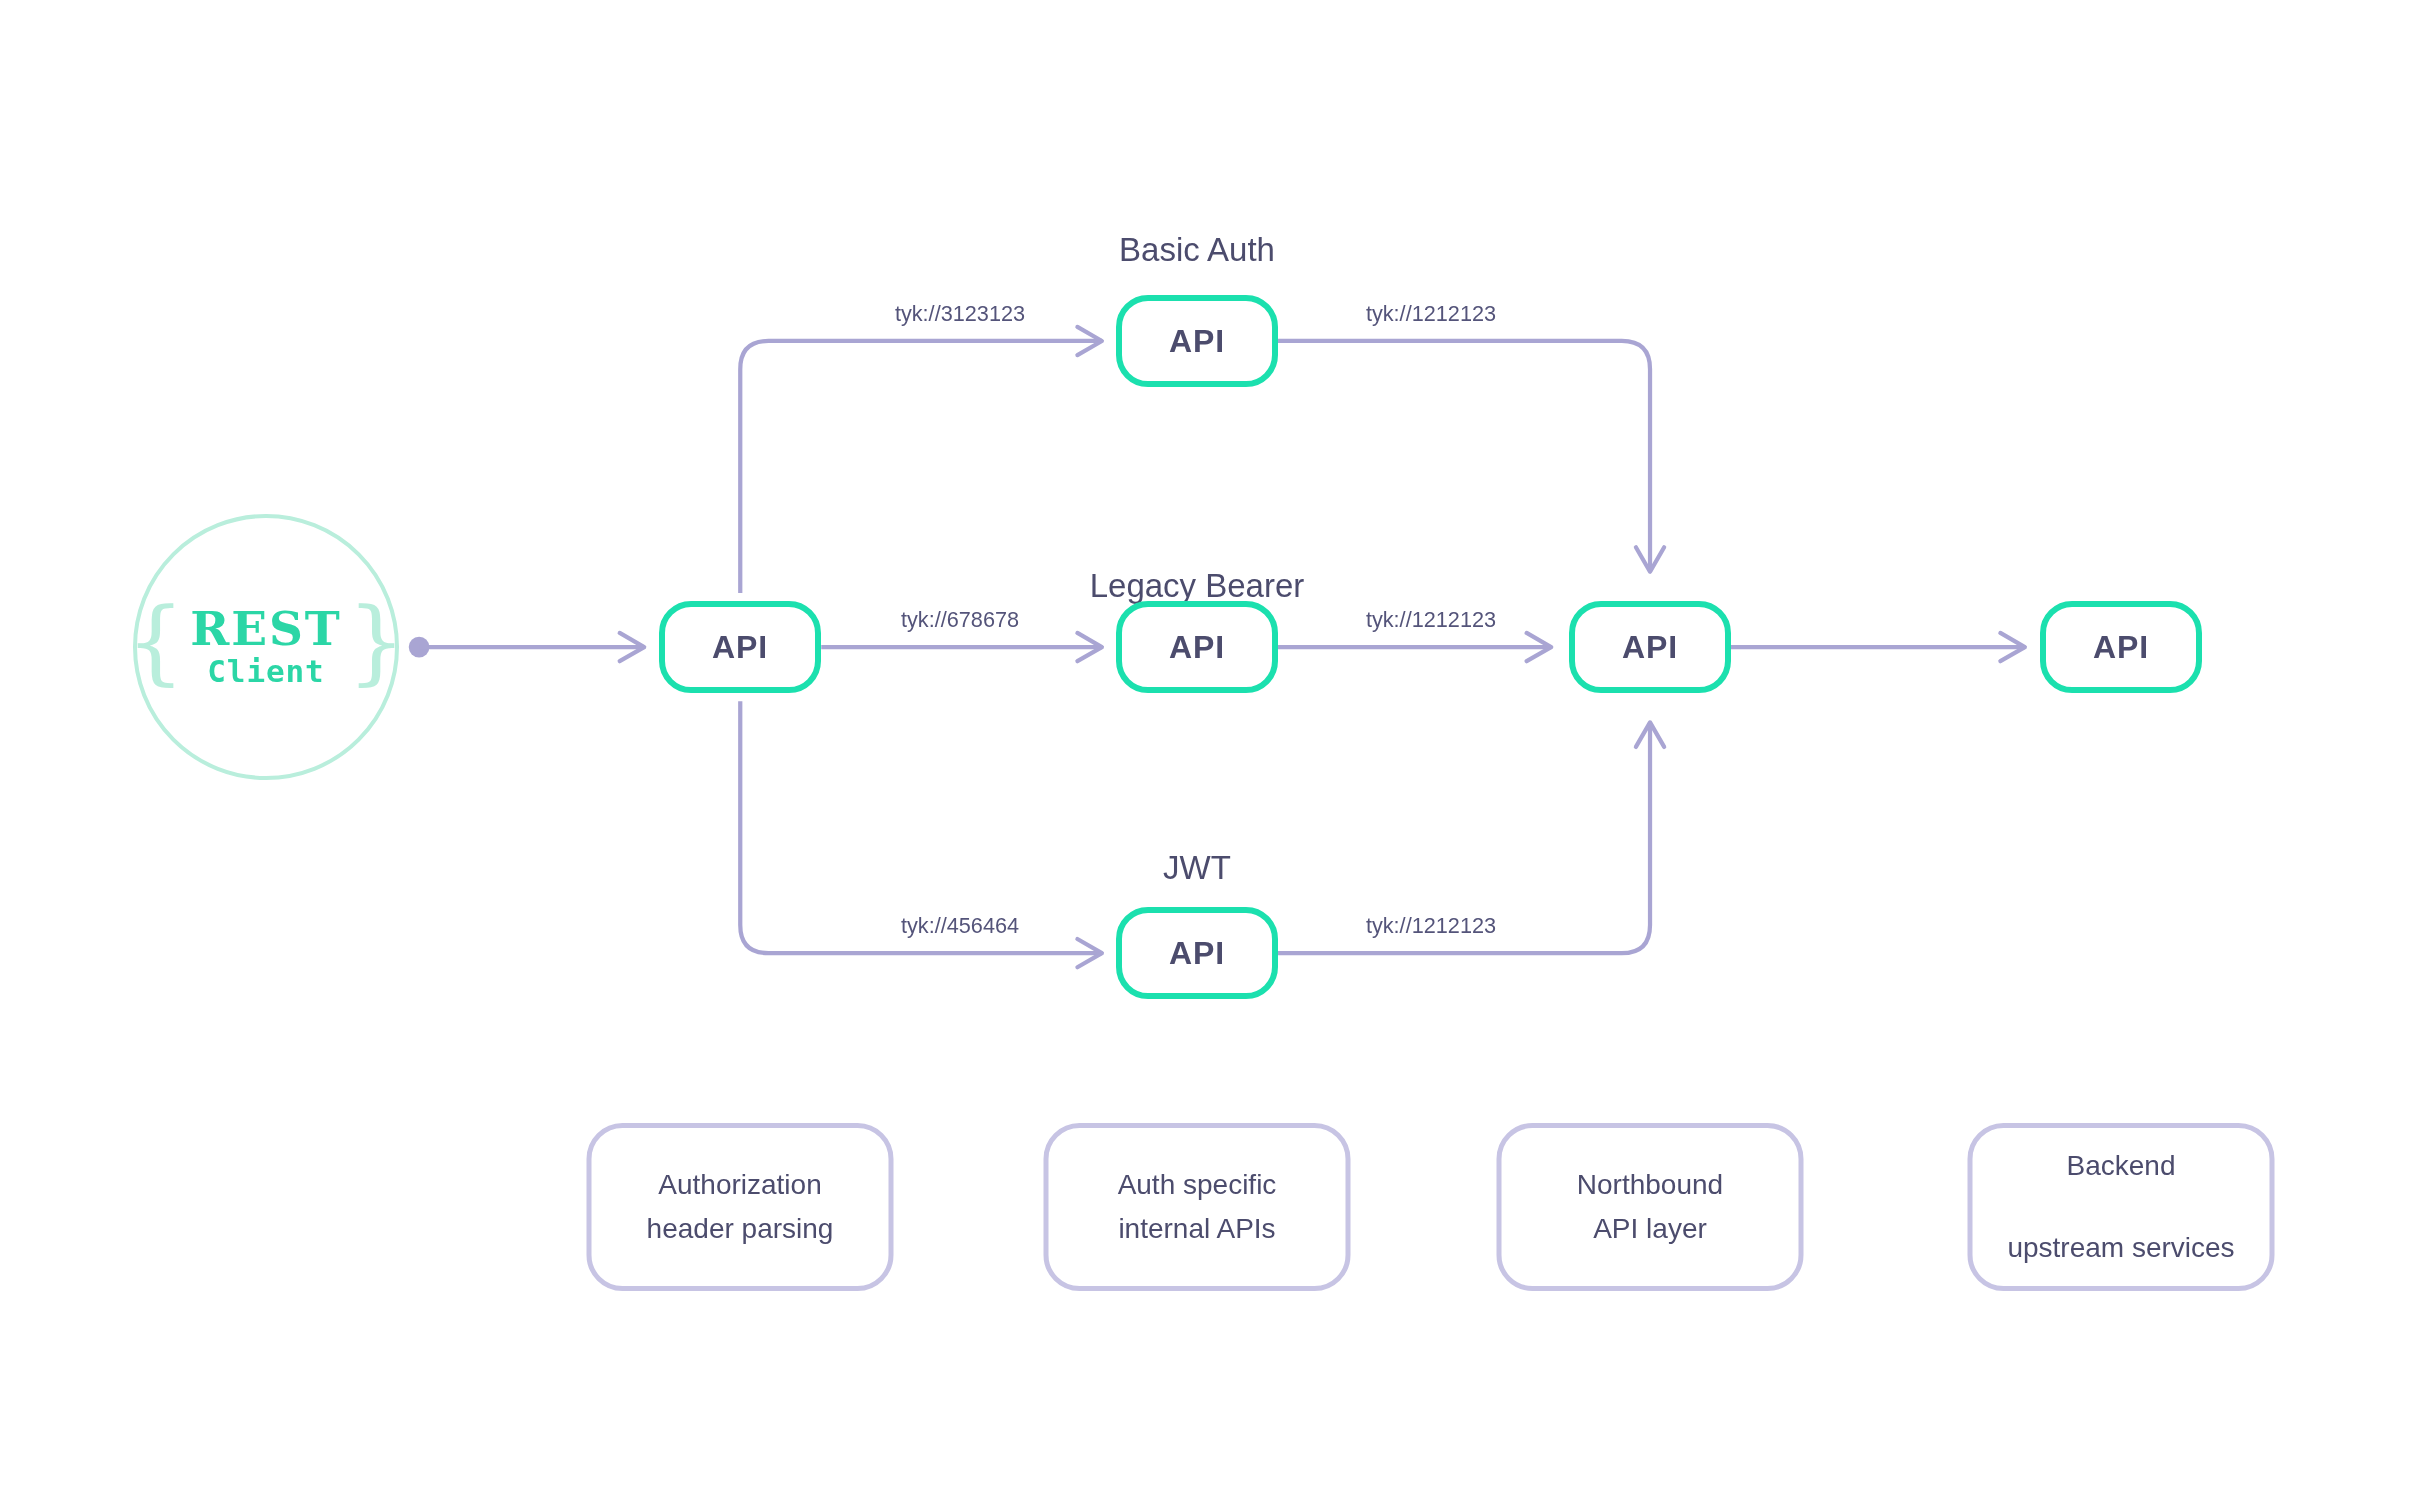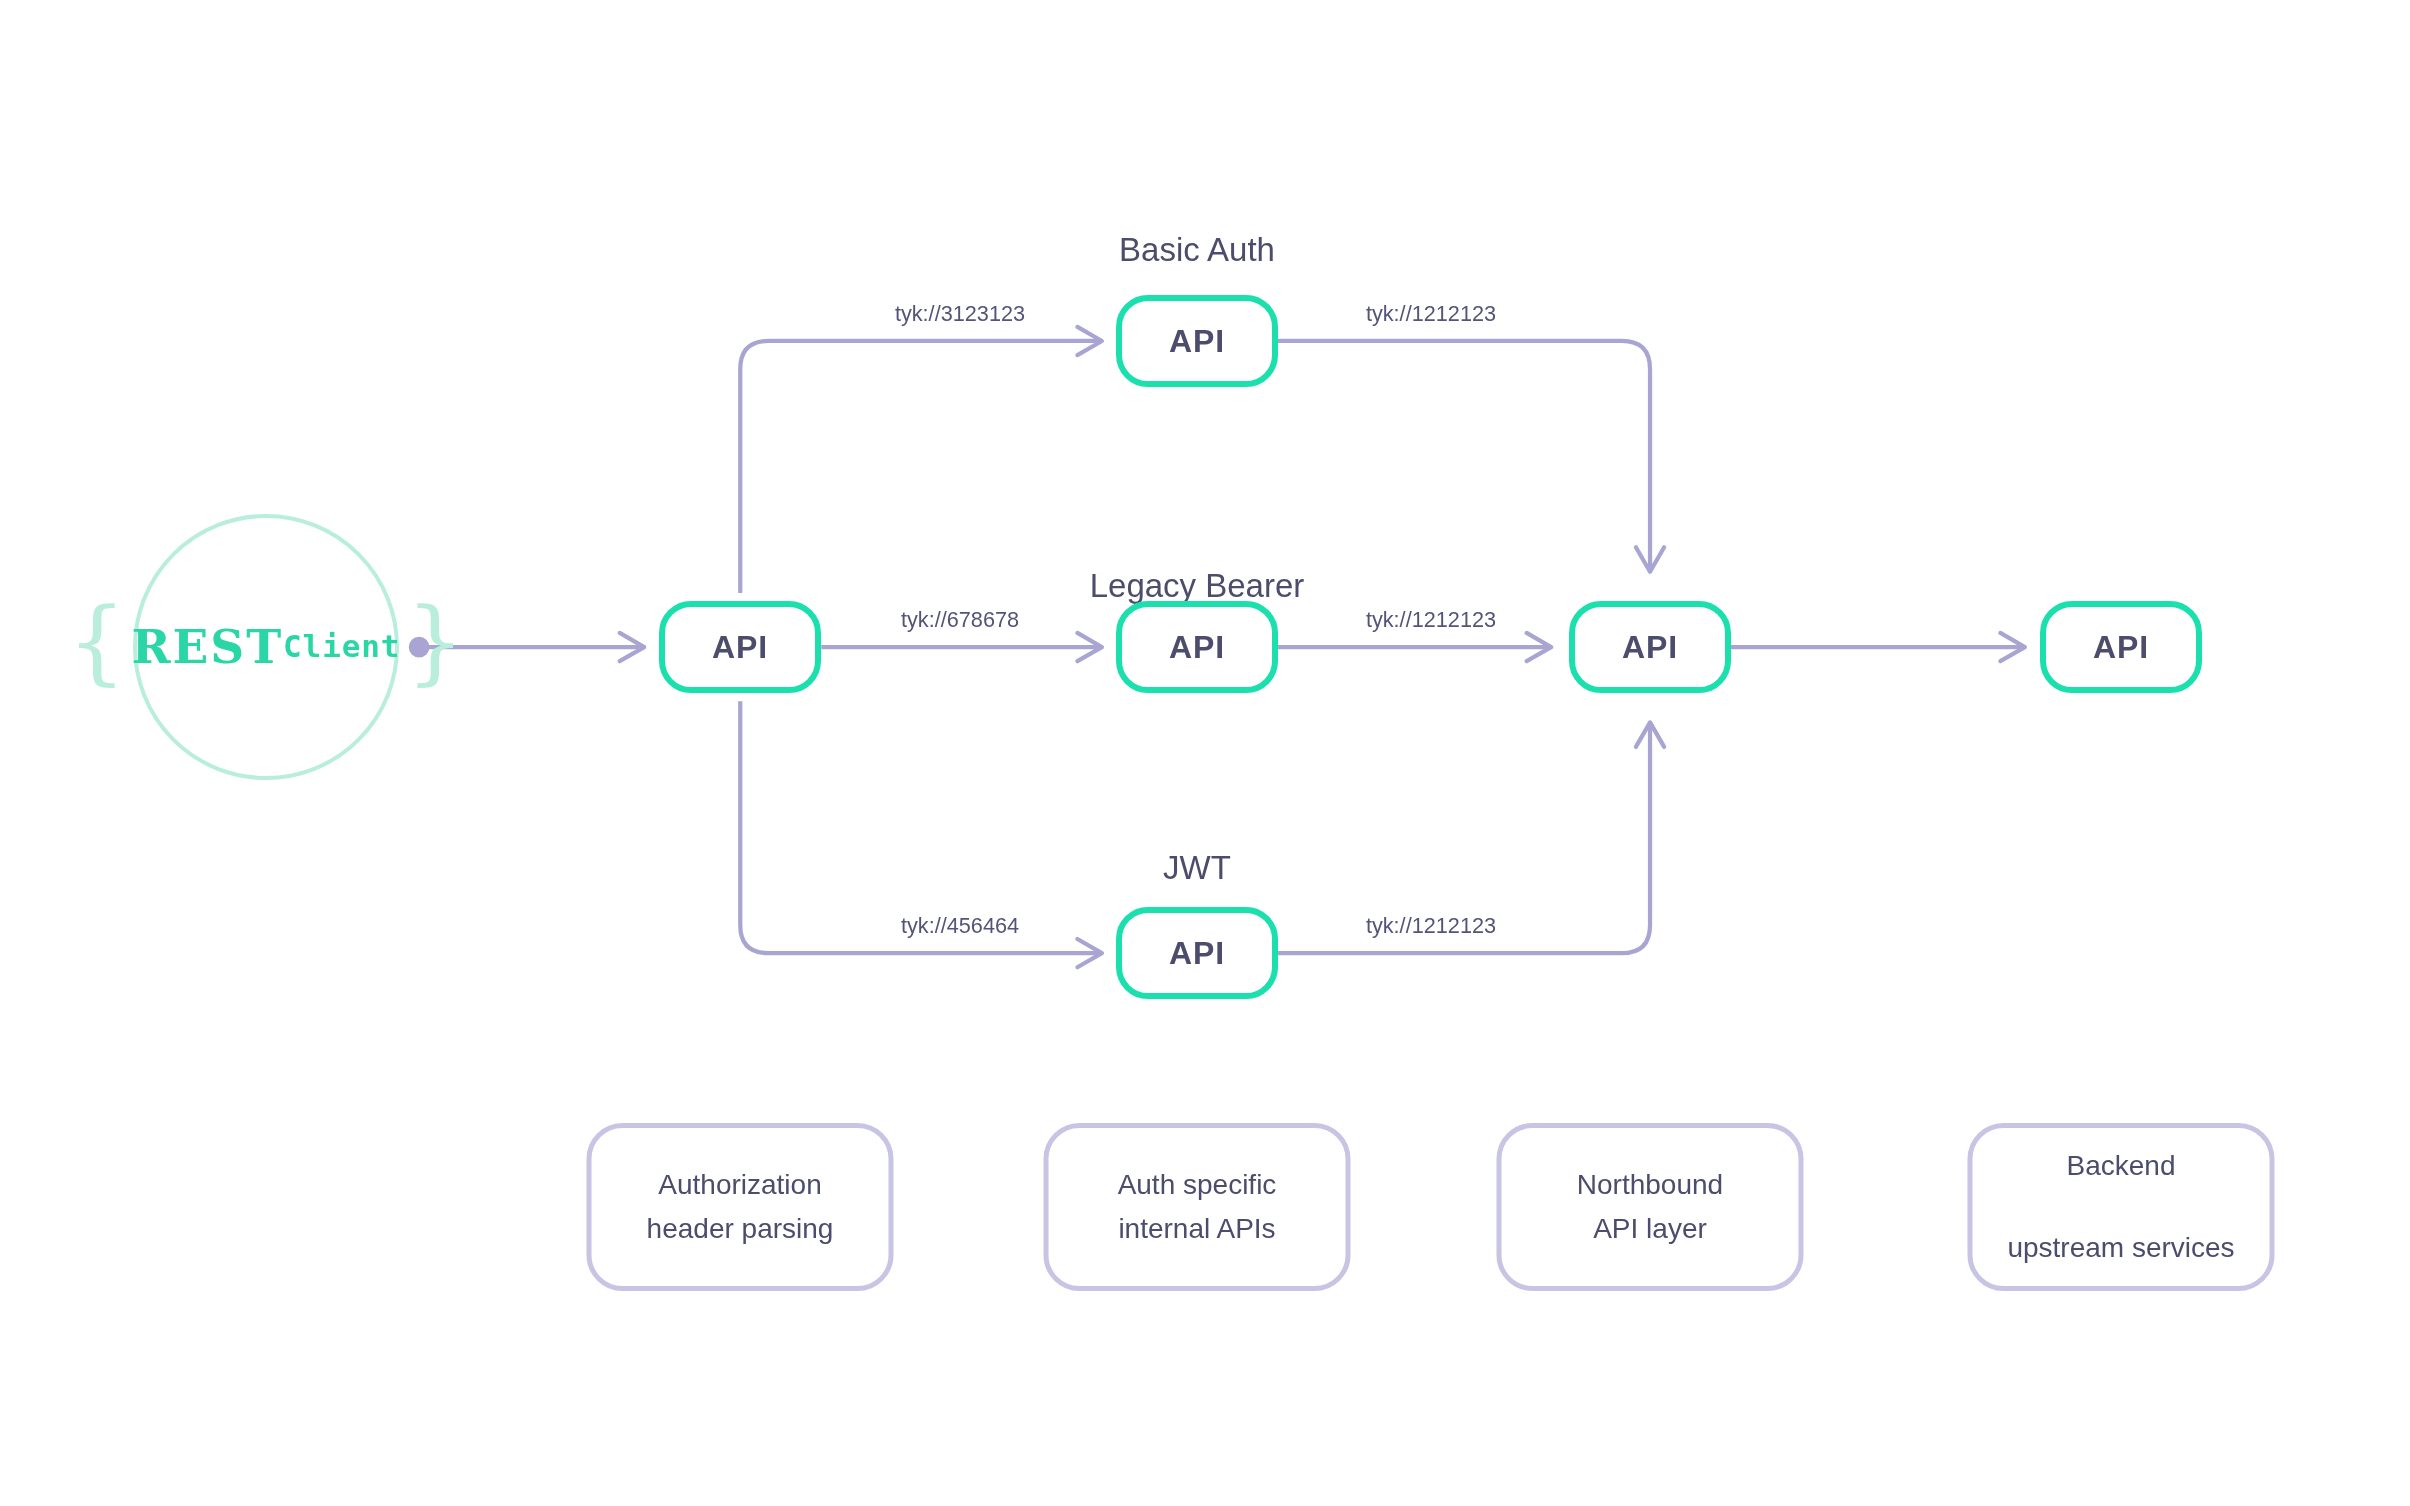--- a/index.html
+++ b/index.html
@@ -94,21 +94,21 @@
     z-index:2;
   }
   .client-circle .brace{
     font-family:"DejaVu Serif", serif;
     font-size:92px;
     font-weight:400;
     color:var(--mint);
     line-height:1;
     padding-bottom:9.4px;
   }
-  .client-text{display:flex;flex-direction:row;align-items:center;}
+  .client-text{display:flex;flex-direction:column;align-items:center;}
   .client-text .logo-title{
     font-family:"DejaVu Serif", serif;
     font-size:47px;
     font-weight:700;
     letter-spacing:1.9px;
     color:var(--logo-teal);
     line-height:1.05;
   }
   .client-text .logo-subtitle{
     font-family:"DejaVu Sans Mono", monospace;

